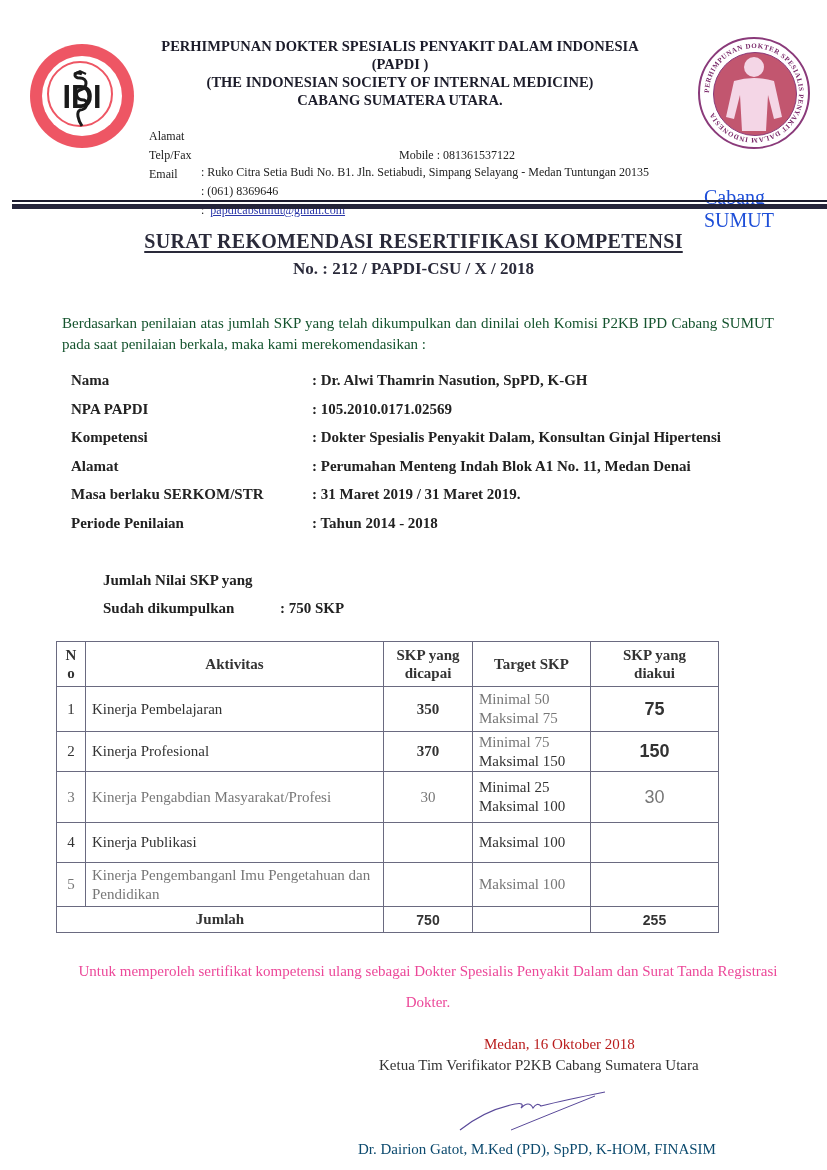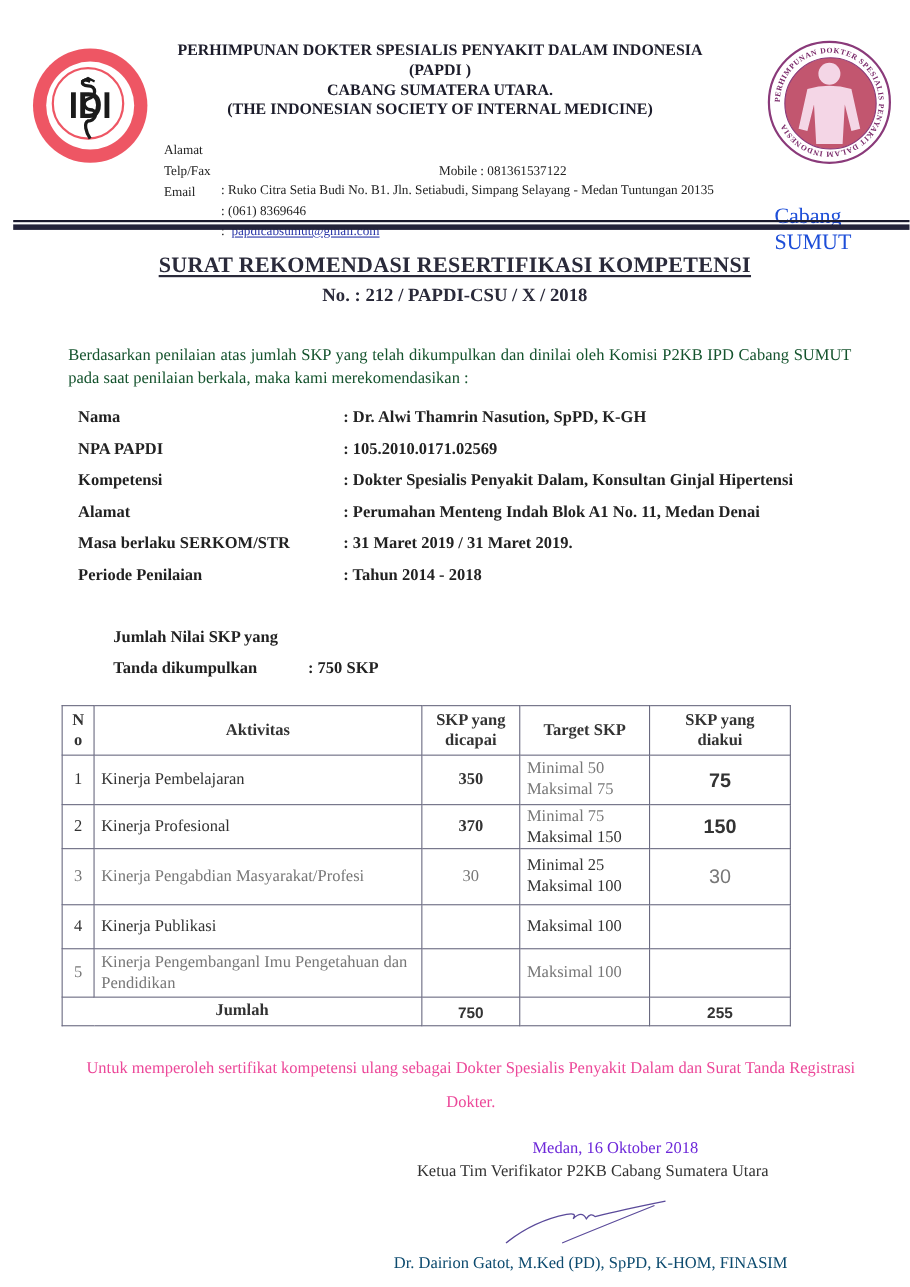--- a/index.html
+++ b/index.html
@@ -55,43 +55,43 @@
   table.skp td.act { text-align: left; width: 285px; line-height: 19px; }
   table.skp td.num { text-align: center; width: 76px; font-weight: bold; }
   table.skp td.tgt { text-align: left; width: 105px; line-height: 19px; }
   table.skp td.ack { text-align: center; width: 115px; font-weight: bold; font-family: "Liberation Sans", sans-serif; font-size: 18px; }
   table.skp td.num2 { text-align: center; font-weight: bold; font-family: "Liberation Sans", sans-serif; font-size: 14px; }
   table.skp td.total-label { text-align: center; font-weight: bold; }
   .faded { color: #777; }
 
   .closing { left: 63px; top: 956px; width: 730px; font-size: 15px; line-height: 31px; color: #ec4899; text-align: center; }
 
-  .place-date { left: 484px; top: 1036px; font-size: 15px; color: #6d28d9; }
+  .place-date { left: 484px; top: 1036px; font-size: 15px; color: #b91c1c; }
   .signer-role { left: 379px; top: 1057px; font-size: 15px; color: #333; text-align: right; }
   .signature { left: 455px; top: 1090px; }
   .signer-name { left: 358px; top: 1141px; font-size: 15px; color: #0c4a6e; white-space: nowrap; }
 </style>
 </head>
 <body>
 
 <div class="abs logo-left">
   <div class="inner"></div>
   <div class="ring"></div>
   <div class="mark">IDI</div>
   <svg width="104" height="104">
     <path d="M52 30 C44 26 42 34 50 34 C58 34 58 44 50 46 C44 48 46 56 54 56 C60 58 56 66 50 66 C46 68 48 76 52 82" stroke="#1a1a1a" stroke-width="3" fill="none"></path>
     <path d="M44 30 L50 27 L56 30" stroke="#1a1a1a" stroke-width="2" fill="none"></path>
   </svg>
 </div>
 
 <div class="abs org">
   <div>PERHIMPUNAN DOKTER SPESIALIS PENYAKIT DALAM INDONESIA</div>
   <div>(PAPDI )</div>
+  <div>(THE INDONESIAN SOCIETY OF INTERNAL MEDICINE)</div>
   <div>CABANG SUMATERA UTARA.</div>
-  <div>(THE INDONESIAN SOCIETY OF INTERNAL MEDICINE)</div>
 </div>
 
 <div class="abs contact">
   <div class="row">
     <span class="lbl">Alamat</span>
     <span class="val">: Ruko Citra Setia Budi  No. B1.  Jln. Setiabudi, Simpang Selayang - Medan Tuntungan 20135</span>
   </div>
   <div class="row">
     <span class="lbl">Telp/Fax</span>
     <span class="val">: (061) 8369646</span>
@@ -148,21 +148,21 @@
     <span class="v">: 31 Maret 2019 / 31 Maret 2019.</span>
   </div>
   <div class="f">
     <span class="k">Periode Penilaian</span>
     <span class="v">: Tahun 2014 - 2018</span>
   </div>
 </div>
 
 <div class="abs sum1">Jumlah Nilai SKP yang</div>
 <div class="abs sum2">
-  <span>Tanda dikumpulkan</span>
+  <span>Sudah dikumpulkan</span>
   <span class="v">: 750 SKP</span>
 </div>
 
 <table class="skp">
   <tbody>
       <tr style="height:45px">
     <th><span>N</span><br><span>o</span></th>
     <th>Aktivitas</th>
     <th><span>SKP yang</span><br><span>dicapai</span></th>
     <th>Target SKP</th>

